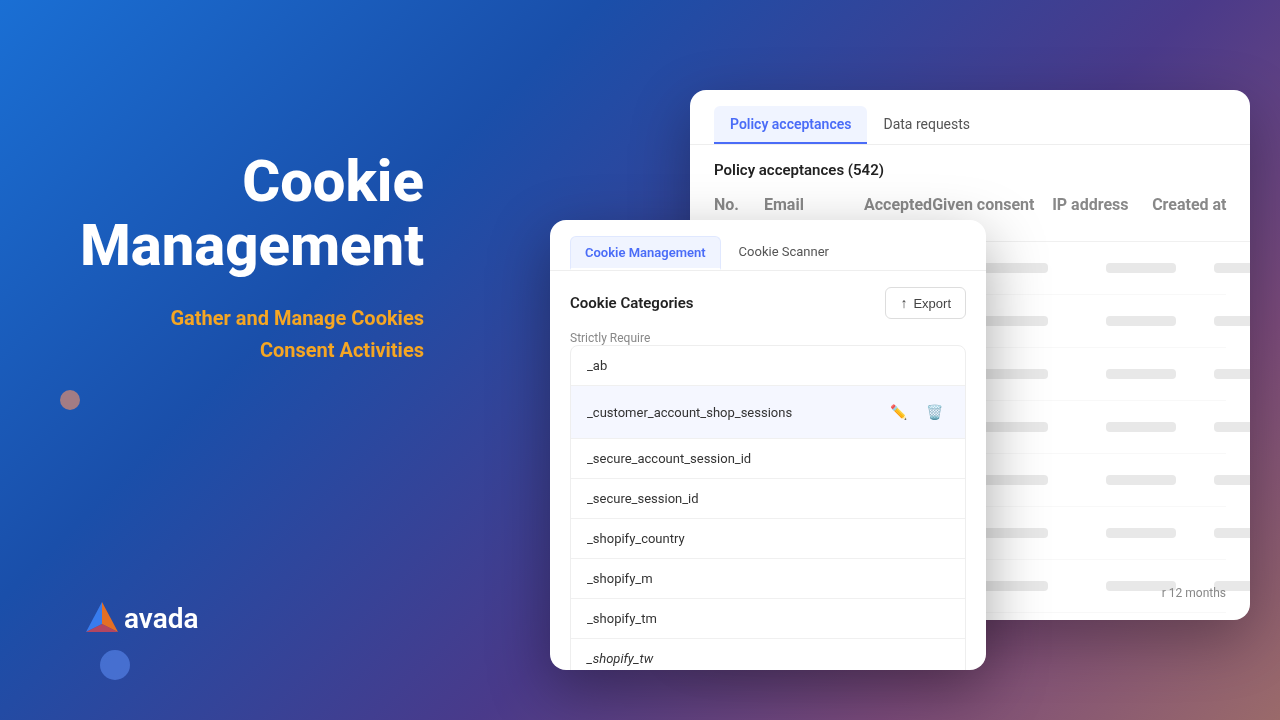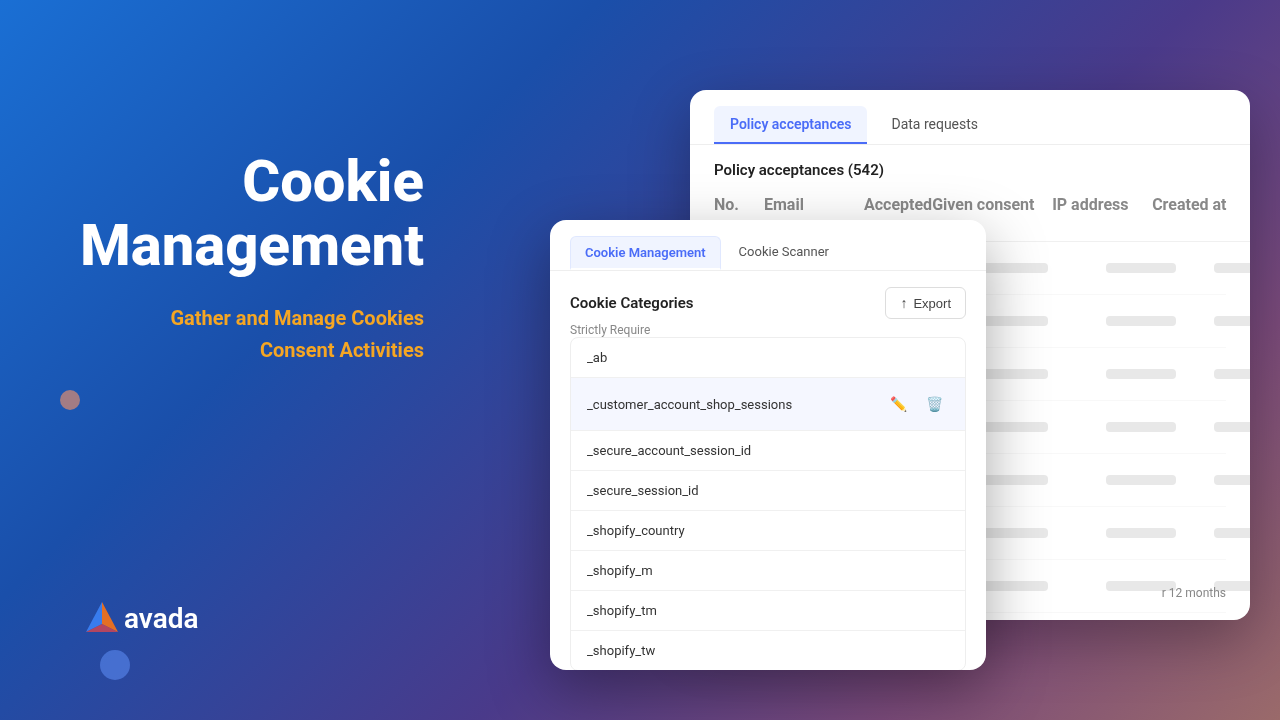--- a/index.html
+++ b/index.html
@@ -80,21 +80,21 @@
       width: 560px;
       height: 530px;
       background: white;
       border-radius: 16px;
       box-shadow: 0 20px 60px rgba(0,0,0,0.3);
       overflow: hidden;
     }
 
     .policy-tabs {
       display: flex;
-      gap: 8px;
+      gap: 0;
       padding: 16px 24px 0;
       border-bottom: 1px solid #eee;
     }
 
     .policy-tab {
       padding: 10px 16px;
       font-size: 14px;
       cursor: pointer;
       border-radius: 6px 6px 0 0;
       color: #555;
@@ -197,21 +197,21 @@
     }
 
     .cookie-content {
       padding: 16px 20px;
     }
 
     .cookie-categories-header {
       display: flex;
       justify-content: space-between;
       align-items: center;
-      margin-bottom: 4px;
+      margin-bottom: 12px;
     }
 
     .cookie-categories-title {
       font-size: 15px;
       font-weight: 600;
       color: #222;
     }
 
     .export-btn {
       display: flex;
@@ -245,20 +245,21 @@
       font-size: 13px;
       color: #333;
       cursor: pointer;
       display: flex;
       justify-content: space-between;
       align-items: center;
     }
 
     .cookie-item:last-child {
       border-bottom: none;
+      font-style: italic;
     }
 
     .cookie-item.highlighted {
       background: #f5f7ff;
     }
 
     .cookie-item-actions {
       display: flex;
       gap: 8px;
       opacity: 1;

